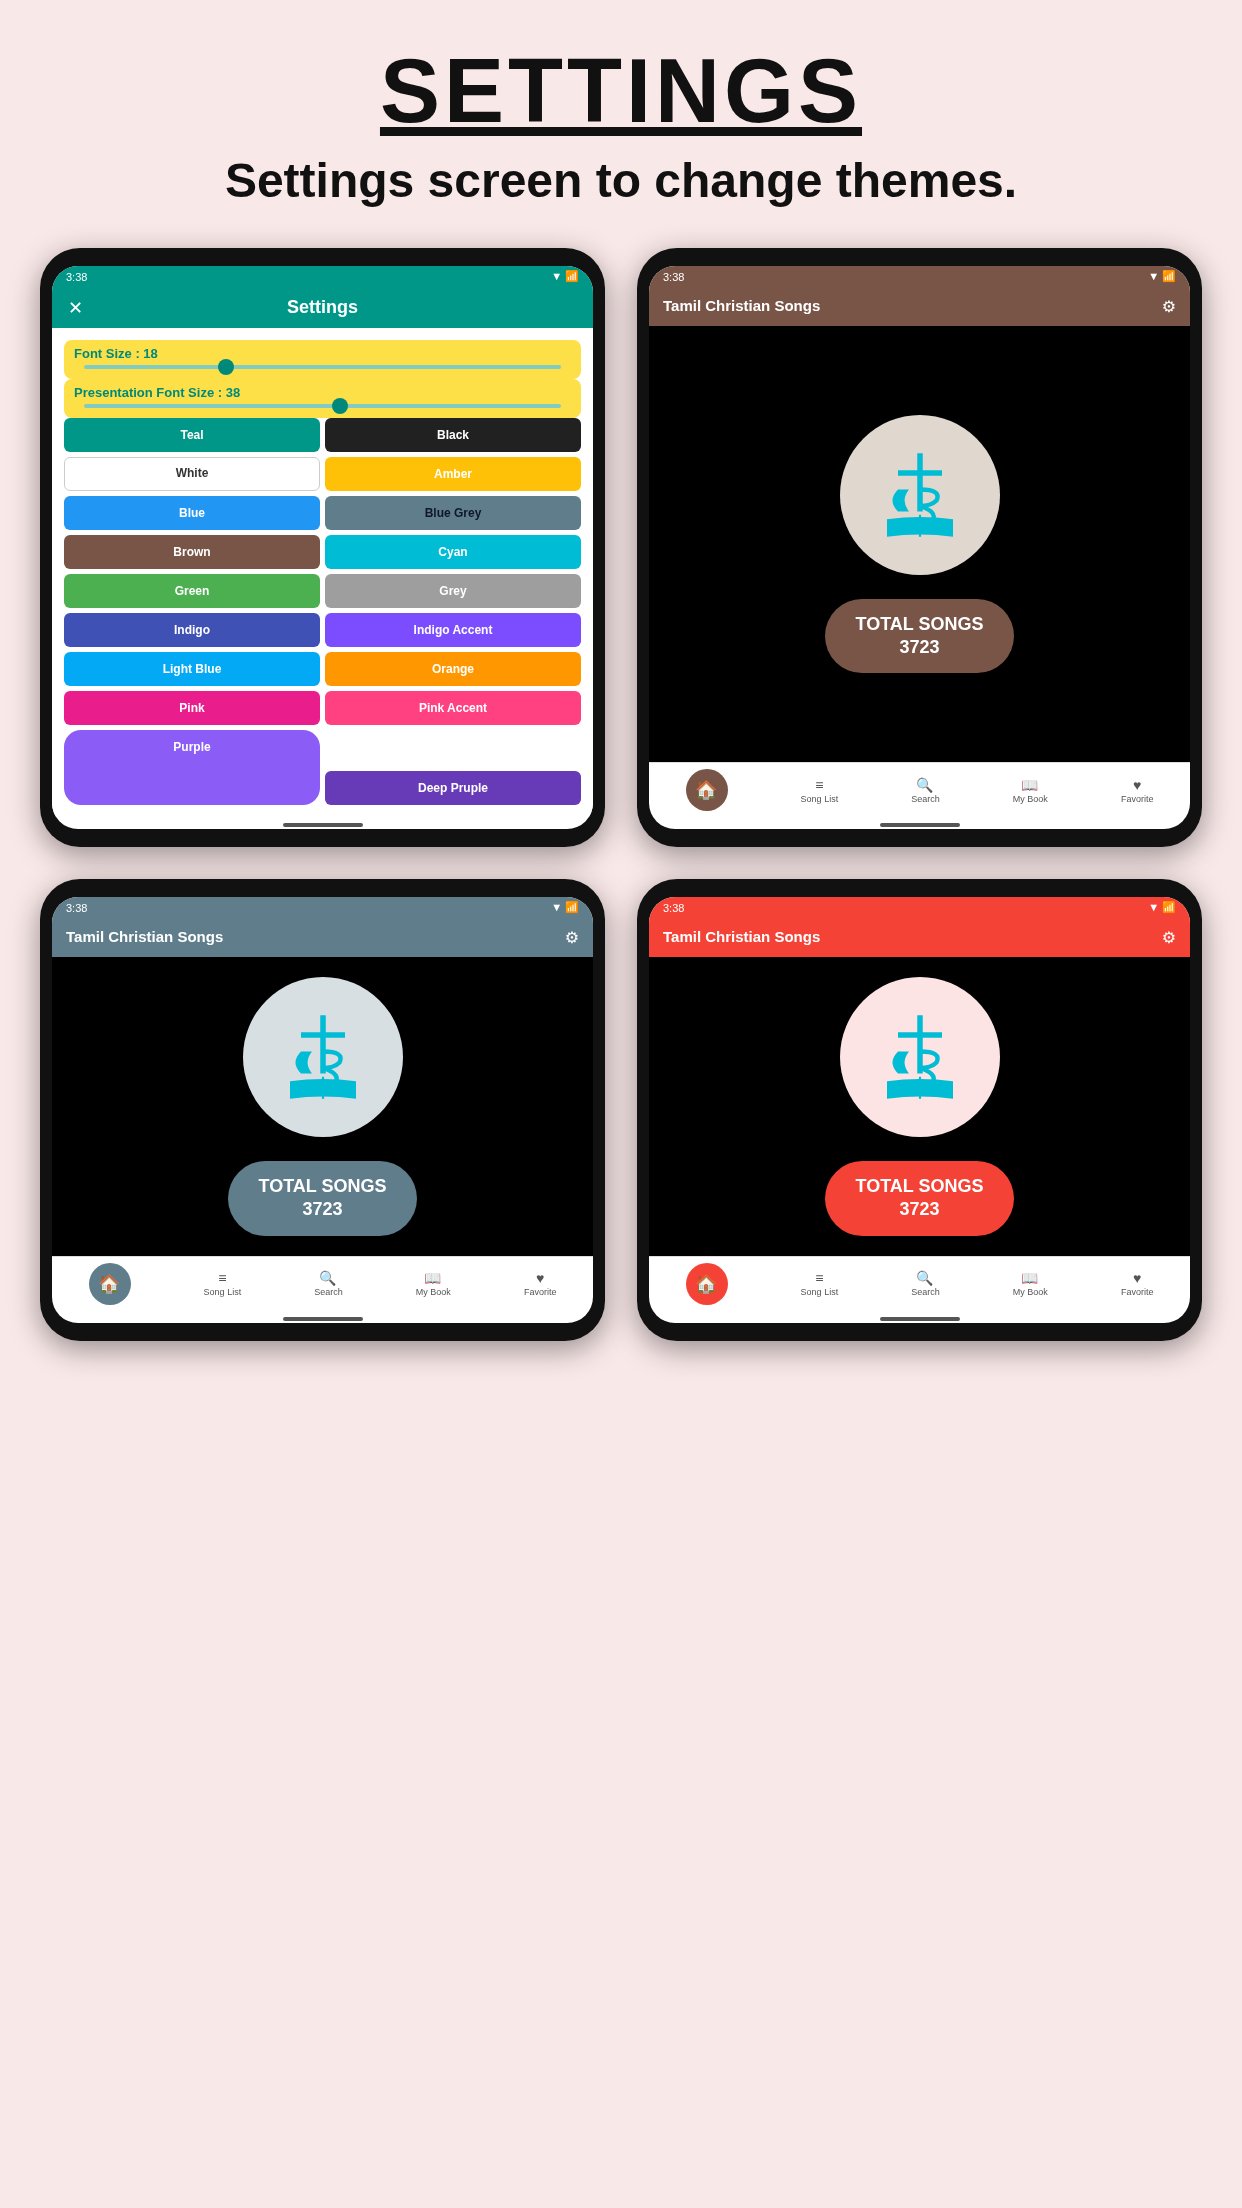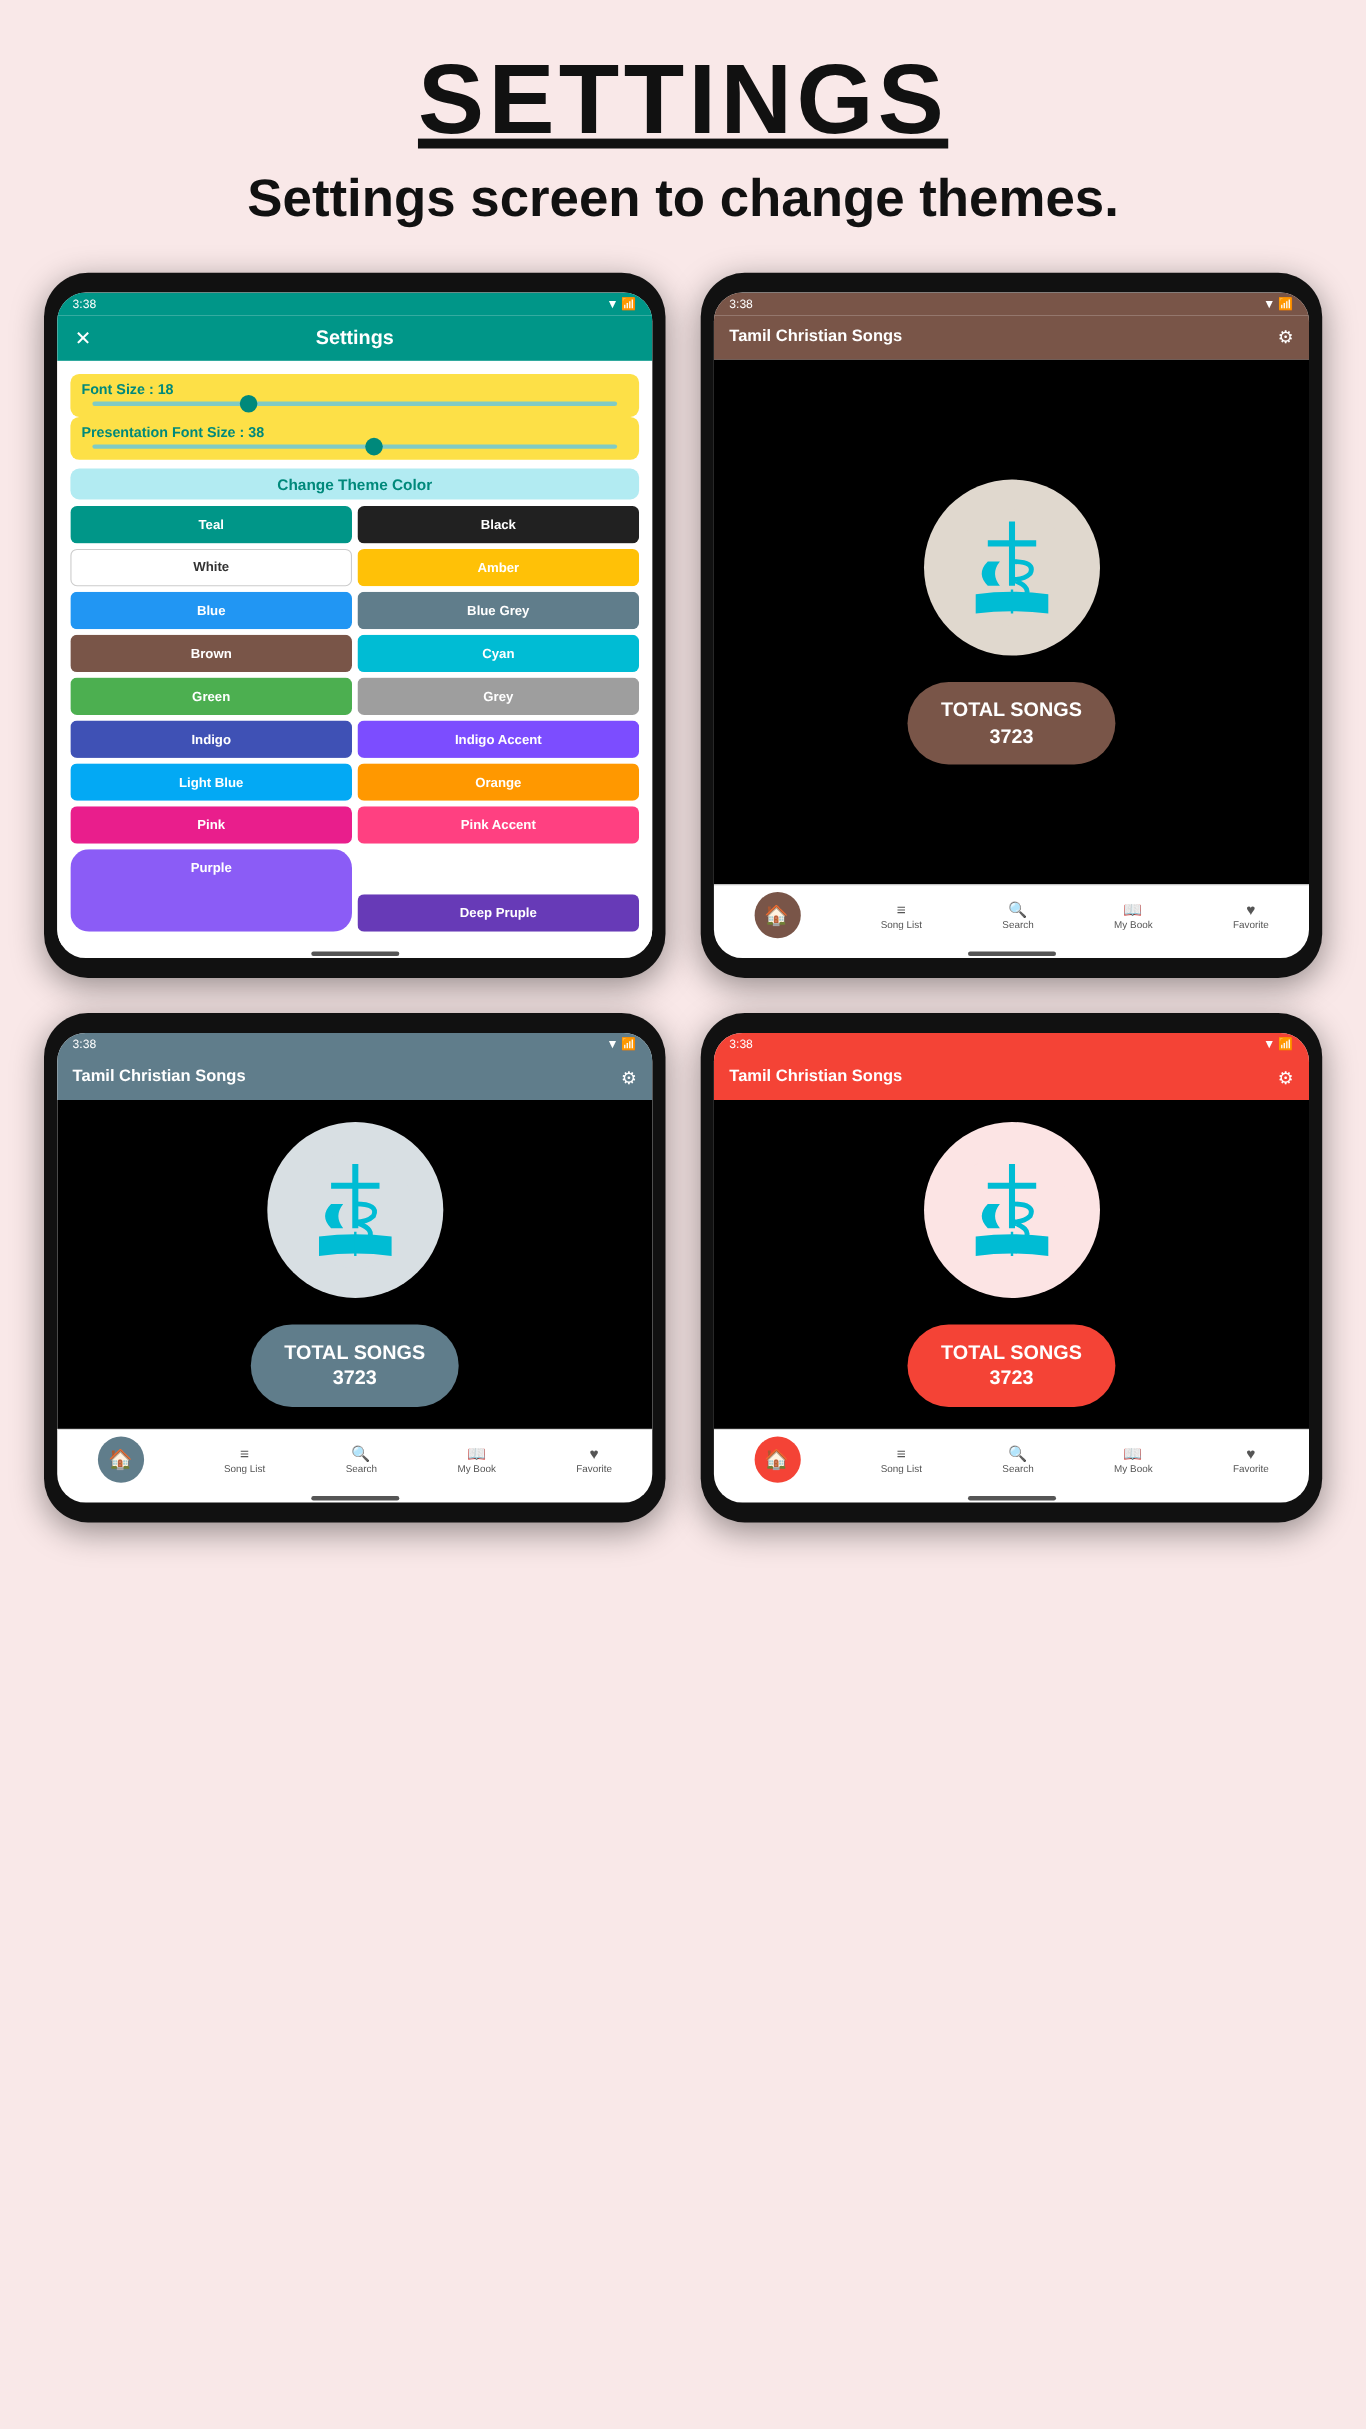--- a/index.html
+++ b/index.html
@@ -254,29 +254,28 @@
           </div>
         </div>
 
         <div class="font-size-row">
           <div class="font-size-label">Presentation Font Size : 38</div>
           <div class="slider-track">
             <div class="slider-thumb" style="left:52%;"></div>
           </div>
         </div>
 
-        <div class="theme-section-title">Change Theme Color</div>
 
         <div class="color-grid" id="color-grid">
             <div class="color-btn" style="background: rgb(0, 150, 136); color: rgb(255, 255, 255);">Teal</div>
             <div class="color-btn" style="background: rgb(33, 33, 33); color: rgb(255, 255, 255);">Black</div>
             <div class="color-btn white-btn" style="background: rgb(255, 255, 255); color: rgb(51, 51, 51);">White</div>
             <div class="color-btn" style="background: rgb(255, 193, 7); color: rgb(255, 255, 255);">Amber</div>
             <div class="color-btn" style="background: rgb(33, 150, 243); color: rgb(255, 255, 255);">Blue</div>
-            <div class="color-btn" style="background: rgb(96, 125, 139); color: #ffffff;">Blue Grey</div>
+            <div class="color-btn" style="background: rgb(96, 125, 139); color: #0f172a;">Blue Grey</div>
             <div class="color-btn" style="background: rgb(121, 85, 72); color: rgb(255, 255, 255);">Brown</div>
             <div class="color-btn" style="background: rgb(0, 188, 212); color: rgb(255, 255, 255);">Cyan</div>
             <div class="color-btn" style="background: rgb(76, 175, 80); color: rgb(255, 255, 255);">Green</div>
             <div class="color-btn" style="background: rgb(158, 158, 158); color: rgb(255, 255, 255);">Grey</div>
             <div class="color-btn" style="background: rgb(63, 81, 181); color: rgb(255, 255, 255);">Indigo</div>
             <div class="color-btn" style="background: rgb(124, 77, 255); color: rgb(255, 255, 255);">Indigo Accent</div>
             <div class="color-btn" style="background: rgb(3, 169, 244); color: rgb(255, 255, 255);">Light Blue</div>
             <div class="color-btn" style="background: rgb(255, 152, 0); color: rgb(255, 255, 255);">Orange</div>
             <div class="color-btn" style="background: rgb(233, 30, 140); color: rgb(255, 255, 255);">Pink</div>
             <div class="color-btn" style="background: rgb(255, 64, 129); color: rgb(255, 255, 255);">Pink Accent</div>

